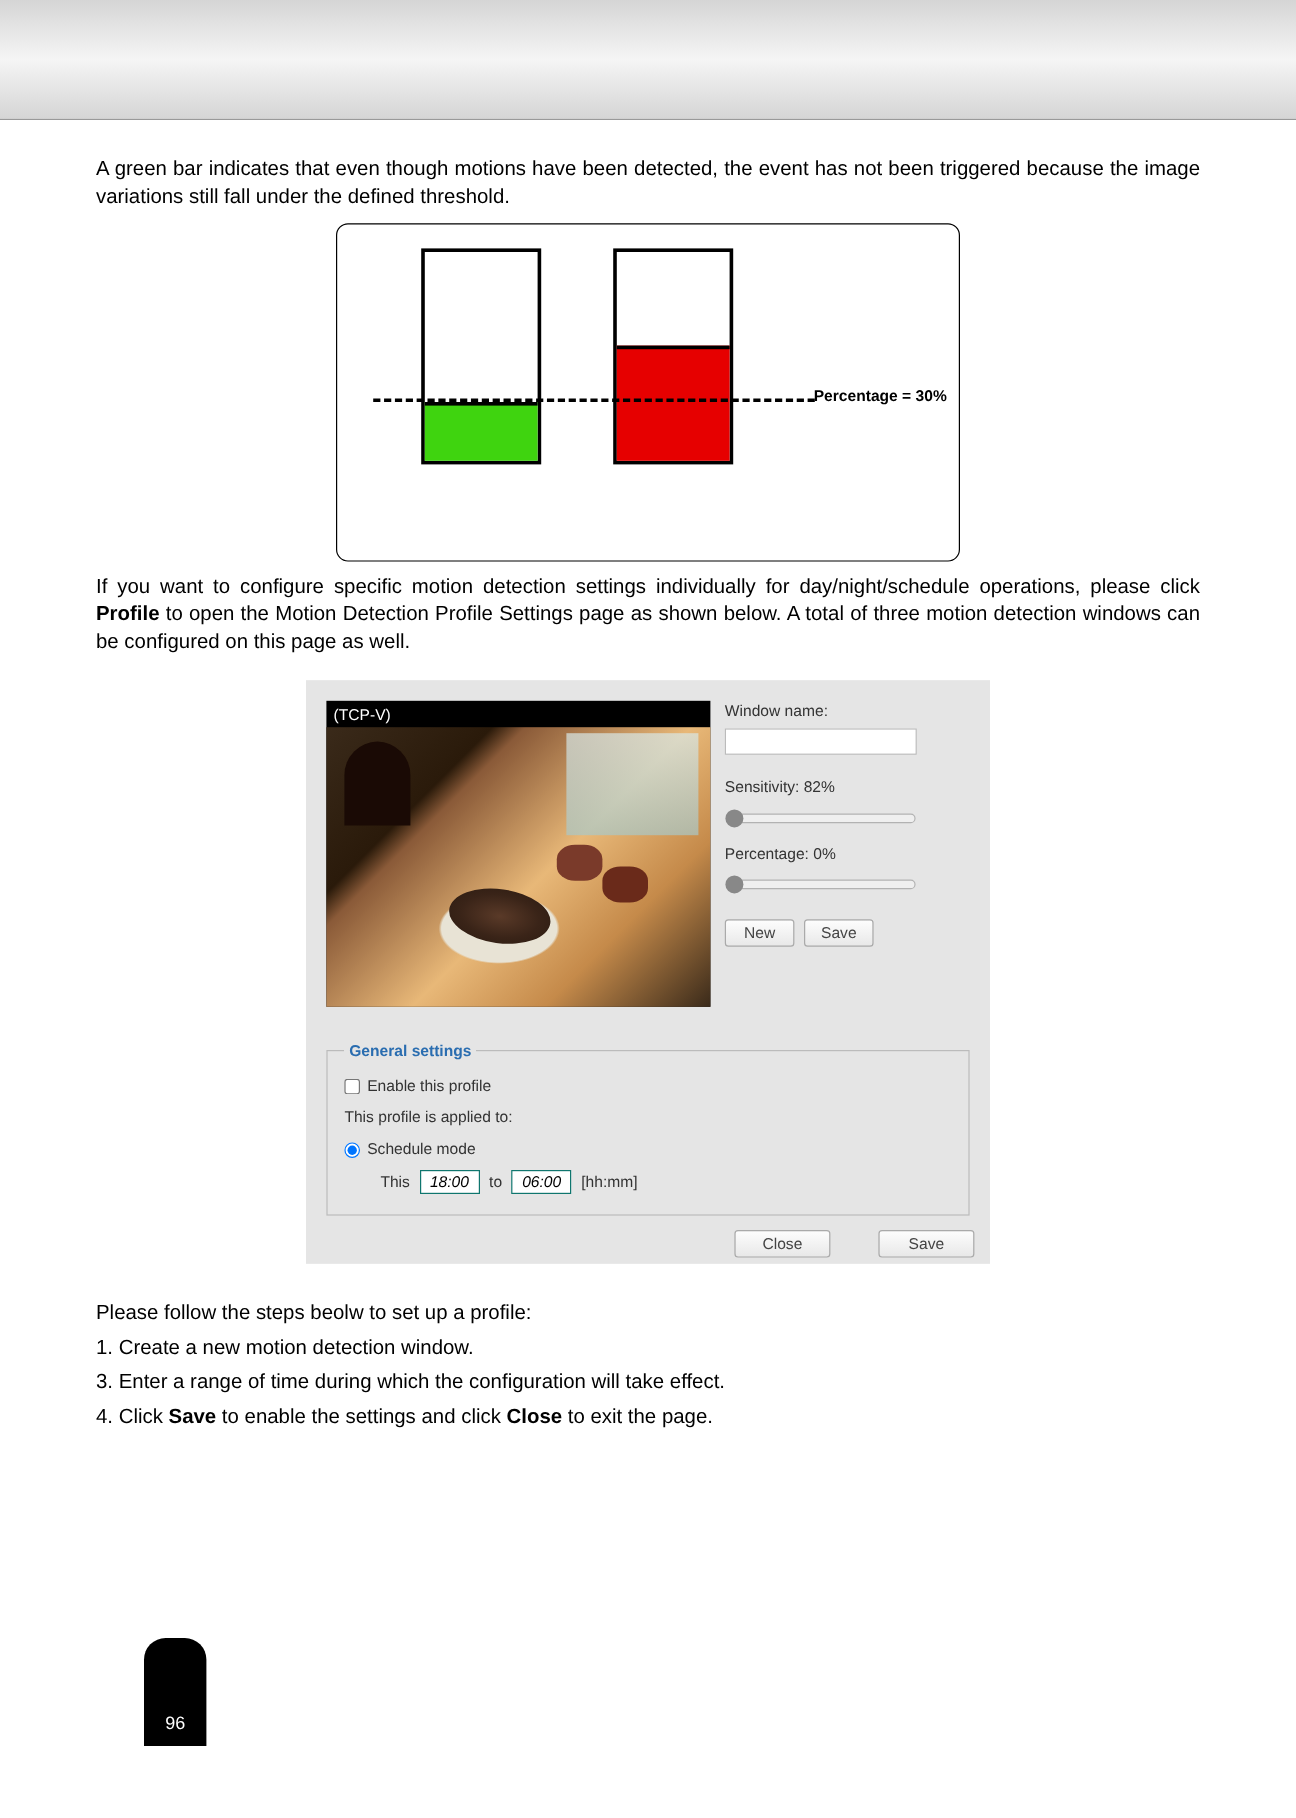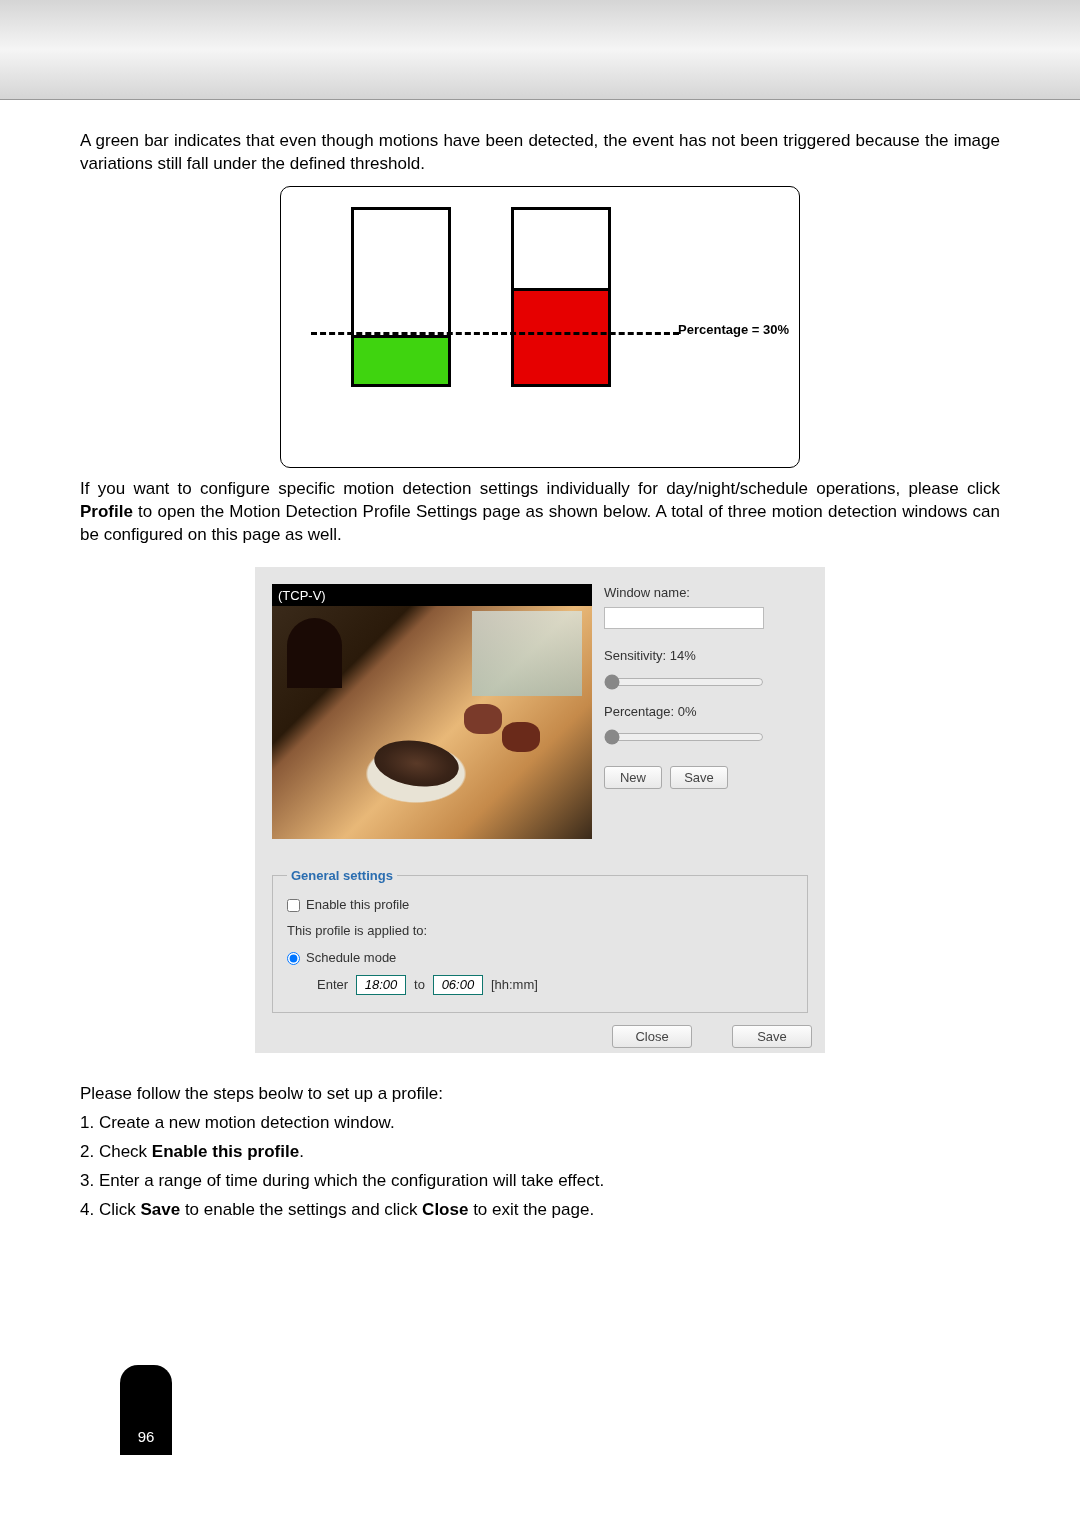--- a/index.html
+++ b/index.html
@@ -285,21 +285,21 @@
             <div class="scene-rug"></div>
           </div>
         </div>
 
         <div class="side-col">
           <div class="field-label">Window name:</div>
           <input class="text-input" type="text" value="" style="">
 
           <div style="height:18px;"></div>
 
-          <div class="field-label">Sensitivity: 14%</div>
+          <div class="field-label">Sensitivity: 82%</div>
           <input class="slider" type="range" min="0" max="100" value="0" style="">
 
           <div class="field-label">Percentage: 0%</div>
           <input class="slider" type="range" min="0" max="100" value="0" style="">
 
           <div class="btn-row">
             <button class="btn">New</button>
             <button class="btn">Save</button>
           </div>
         </div>
@@ -310,40 +310,37 @@
         <div class="chk-row">
           <input type="checkbox" style="">
           <span>Enable this profile</span>
         </div>
         <div class="applied">This profile is applied to:</div>
         <div class="radio-row">
           <input type="radio" checked="" style="">
           <span>Schedule mode</span>
         </div>
         <div class="time-row">
-          <span>Enter</span>
+          <span>This</span>
           <input class="time-input" type="text" value="18:00" style="">
           <span>to</span>
           <input class="time-input" type="text" value="06:00" style="">
           <span>[hh:mm]</span>
         </div>
       </fieldset>
 
       <div class="bottom-btn-row">
         <button class="btn">Close</button>
         <button class="btn">Save</button>
       </div>
     </div>
   </div>
 
   <p>Please follow the steps beolw to set up a profile:</p>
   <p>1. Create a new motion detection window.</p>
-  <p>
-    <span>2. Check </span><strong>Enable this profile</strong><span>.</span>
-  </p>
   <p>3. Enter a range of time during which the configuration will take effect.</p>
   <p>
     <span>4. Click </span><strong>Save</strong><span> to enable the settings and click </span><strong>Close</strong><span> to exit the page.</span>
   </p>
 
 
 </div>
 
 <div class="page-tab">
   <span>96</span>

